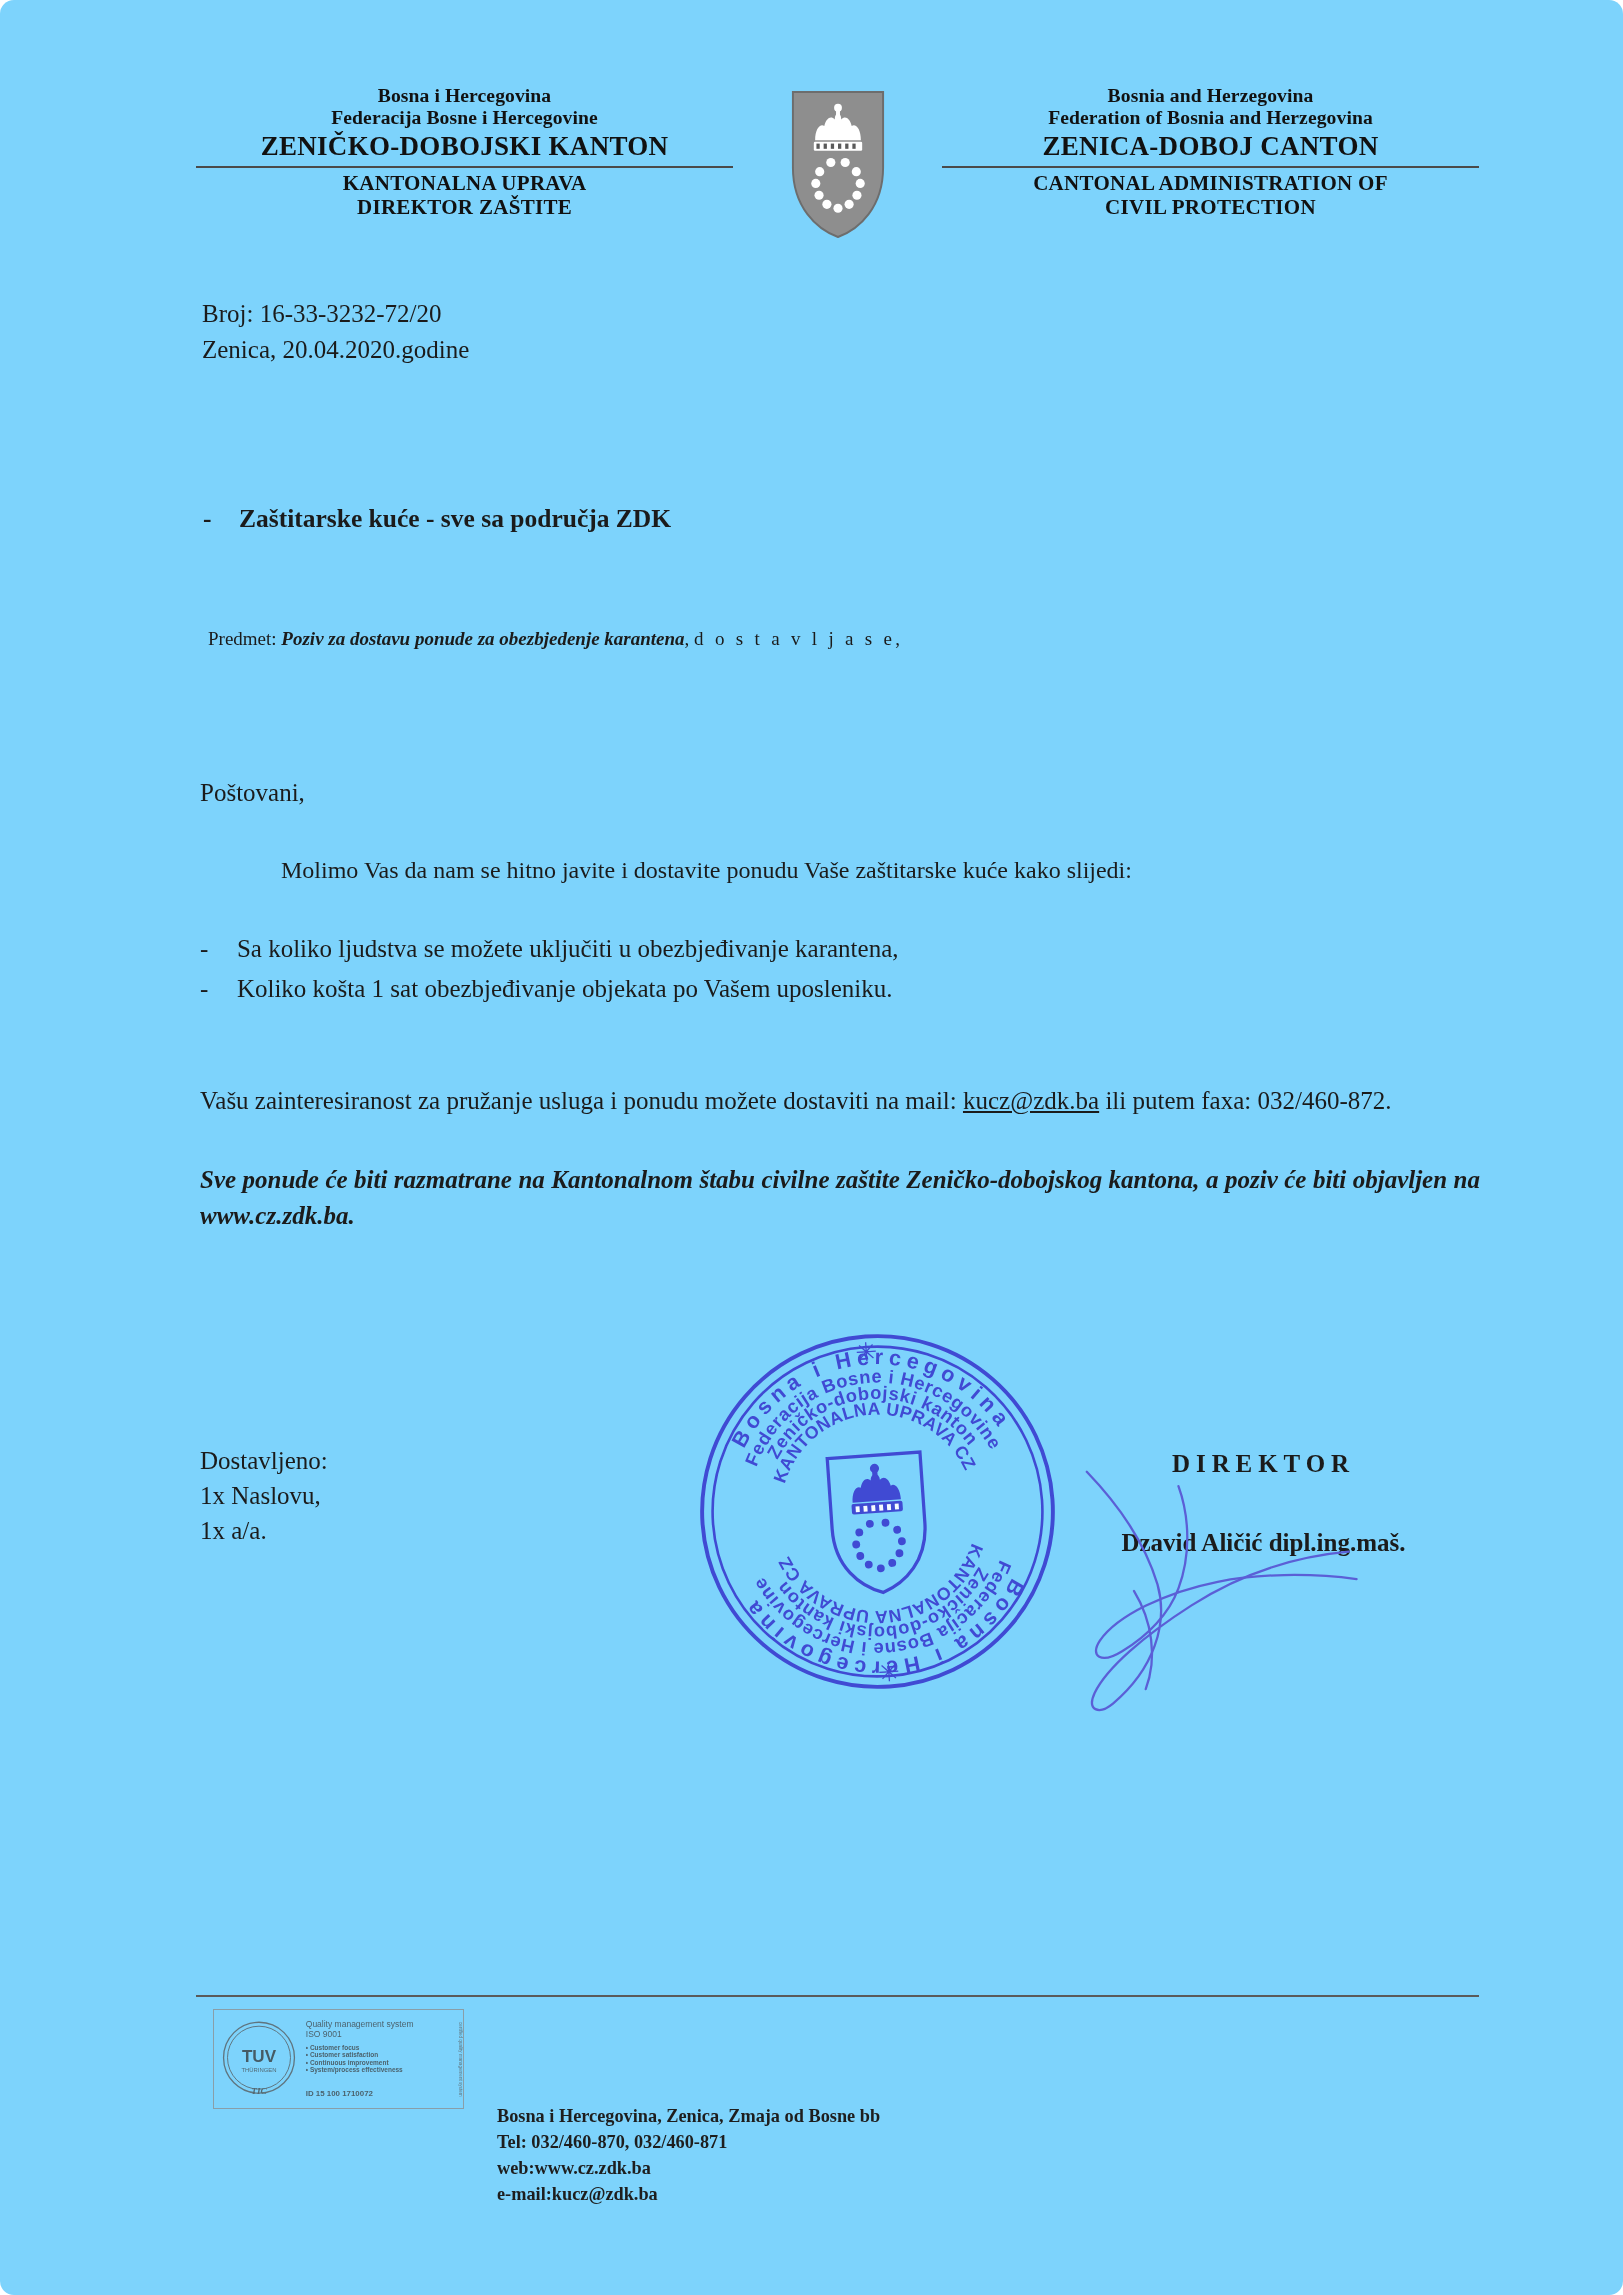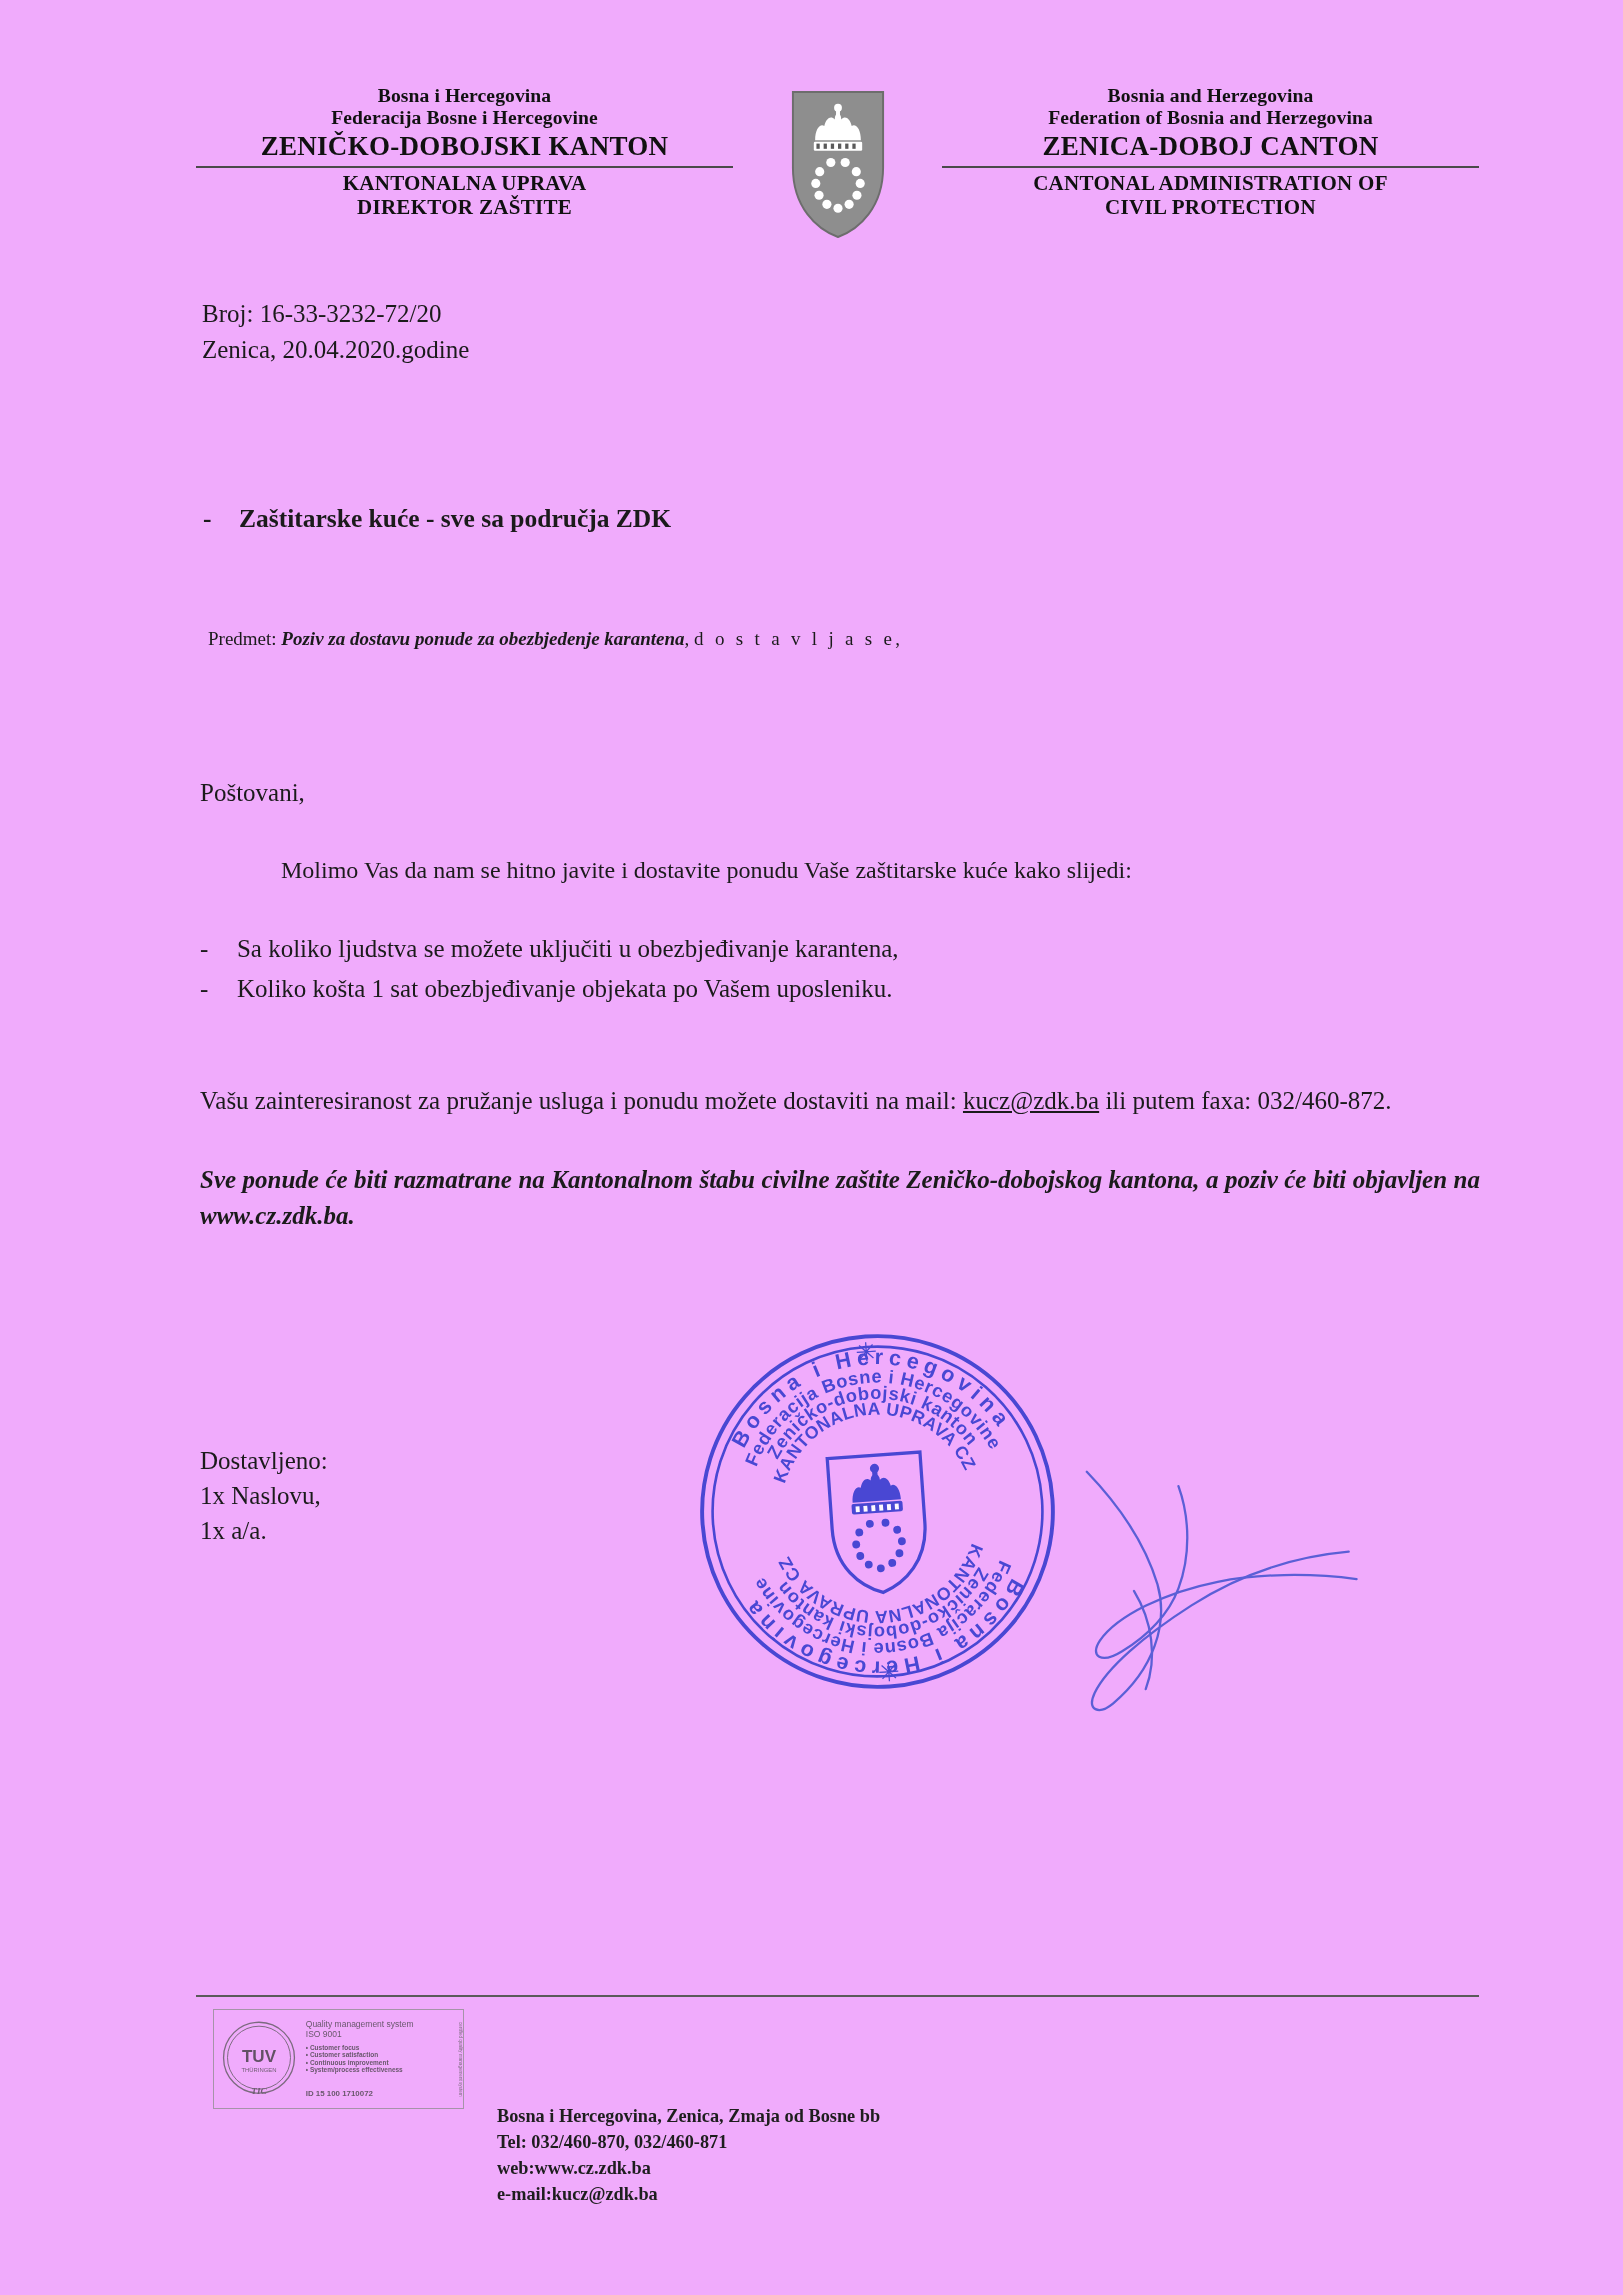--- a/index.html
+++ b/index.html
@@ -12,21 +12,22 @@
     height: 2295px;
     position: relative;
     font-family: "Liberation Serif", serif;
     color: #1b1b1b;
     overflow: hidden;
   }
 
   .page {
     position: absolute;
     inset: 0;
-    background: #f0abfc;
+    background: #7dd3fc;
+    border-radius: 14px;
   }
 
   
   .letterhead {
     position: absolute;
     top: 85px;
     left: 196px;
     width: 1283px;
     display: flex;
     flex-direction: row;
@@ -454,20 +455,24 @@
           <circle cx="44" cy="156" r="6"></circle>
           <circle cx="104" cy="156" r="6"></circle>
           <circle cx="56" cy="170" r="6"></circle>
           <circle cx="92" cy="170" r="6"></circle>
           <circle cx="74" cy="177" r="6"></circle>
         </g>
       </g>
     </svg>
   </div>
 
+  <div class="sigblock">
+    <div class="sig-title">DIREKTOR</div>
+    <div class="sig-name">Dzavid Aličić dipl.ing.maš.</div>
+  </div>
 
   <div class="scribble">
     <svg viewBox="0 0 620 420" width="406" height="275" aria-hidden="true">
       <g fill="none" stroke="#5b5fd6" stroke-width="3.5" stroke-linecap="round">
         <path d="M160 18 C210 70 250 130 268 190 C285 250 262 320 200 372
                  C178 390 160 382 172 356 C190 318 248 268 320 222
                  C392 176 470 148 560 140"></path>
         <path d="M300 40 C318 90 318 148 300 196 C286 234 254 268 214 292
                  C182 312 164 300 180 276 C206 238 280 202 360 186
                  C420 174 500 172 572 182"></path>

